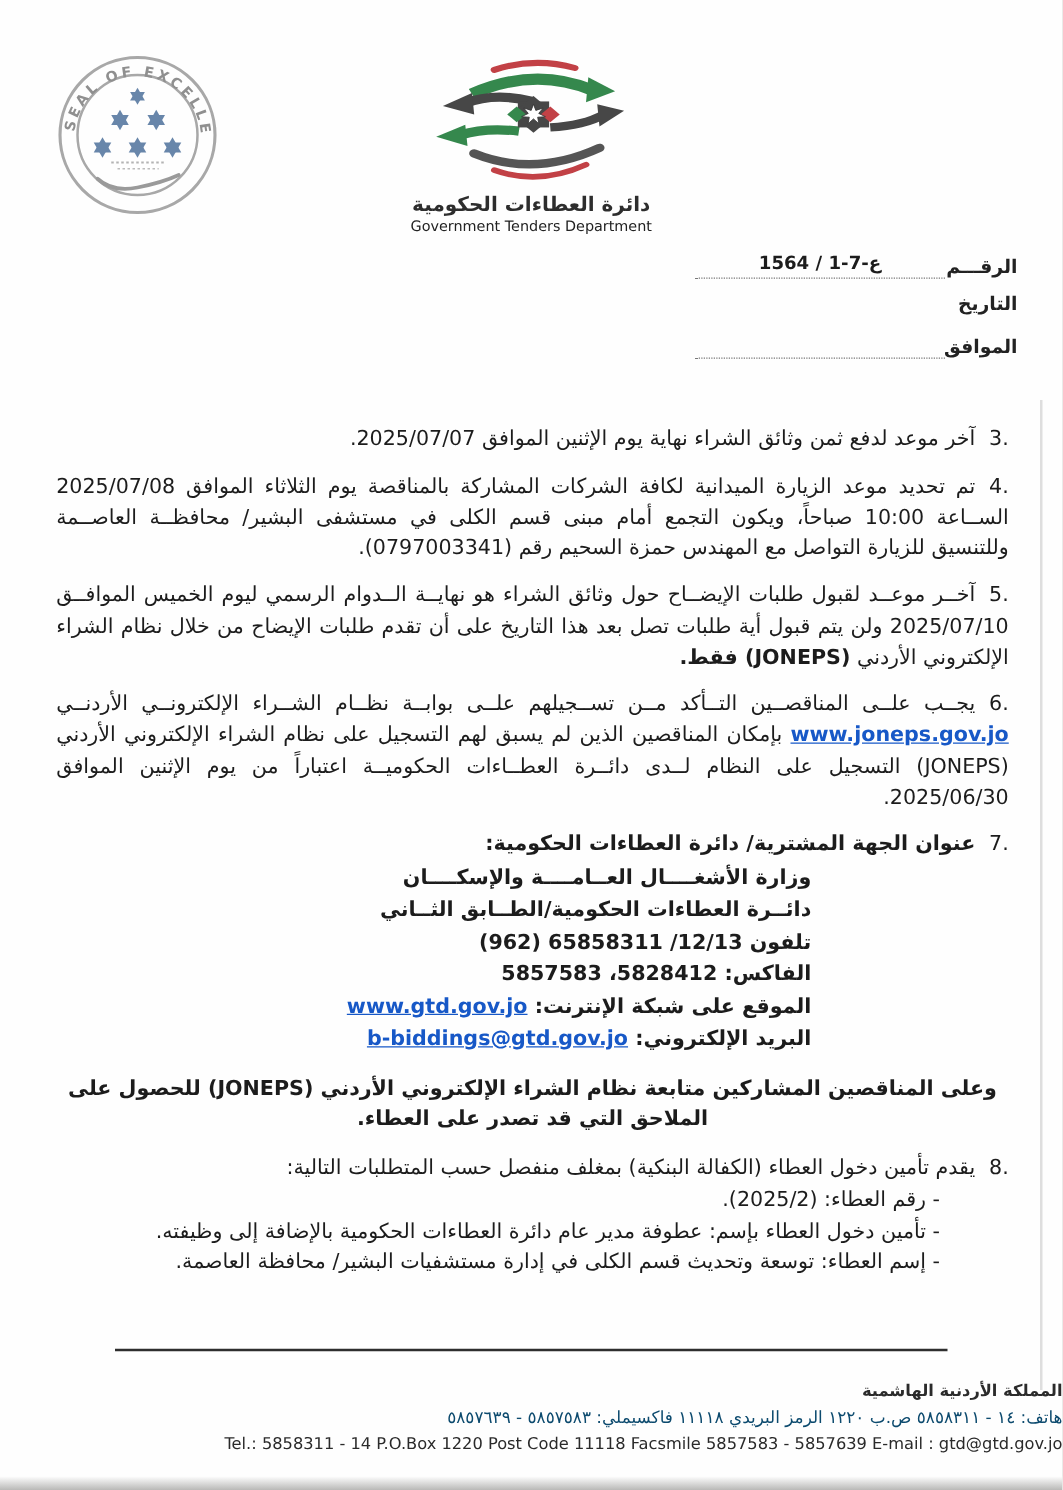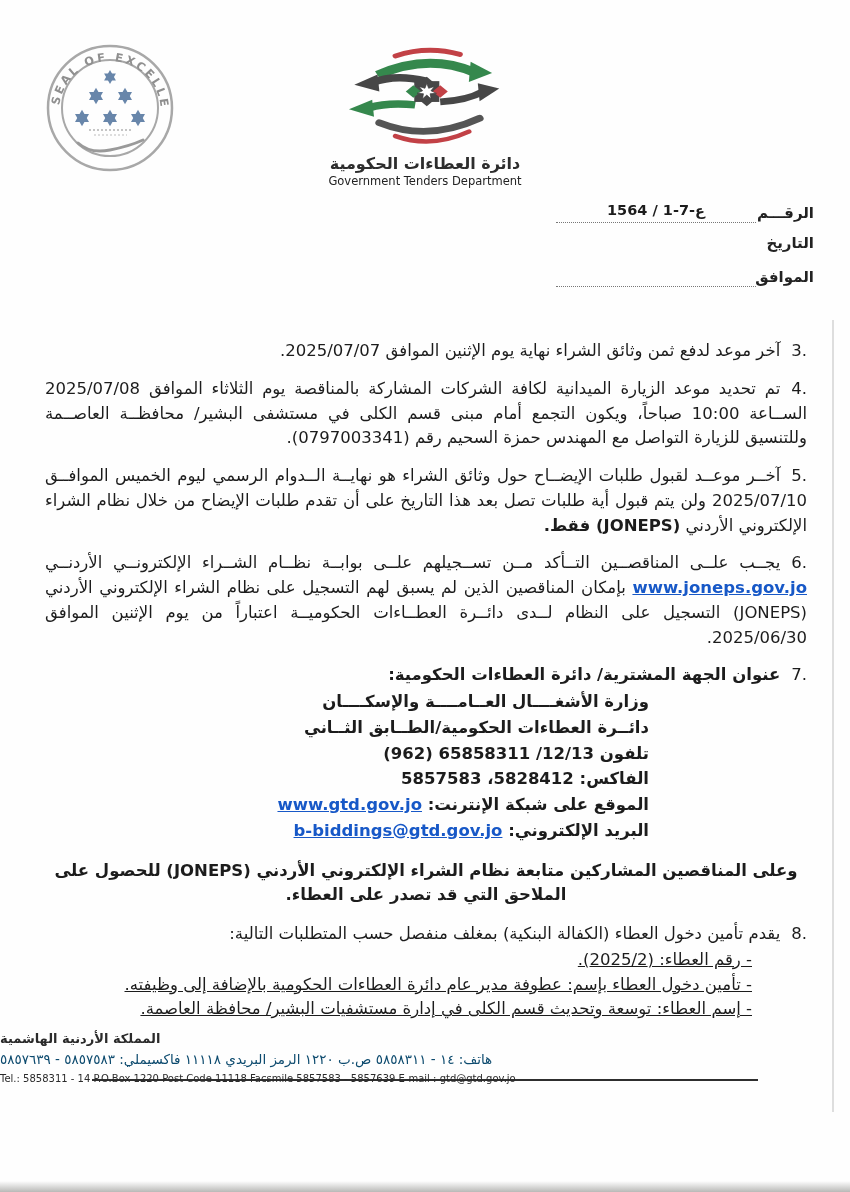--- a/index.html
+++ b/index.html
@@ -22,27 +22,27 @@
   
   .content { position:absolute; top:339px; right:43px; left:45px; direction:rtl;
              font-size:16.5px; line-height:1.5; text-align:justify; }
   .item { margin:0 0 13px 0; }
   .num { font-weight:500; margin-left:11px; }
   .b { font-weight:bold; }
   .link { color:var(--c-link,#1758c7); font-weight:bold; text-decoration:underline; cursor:pointer; }
   .addr { margin-right:158px; text-align:right; font-weight:bold; margin-top:1px; }
   .addr > div { margin-bottom:1px; }
   .closing { font-weight:bold; text-align:center; margin:15px 0 14px 0; }
-  .bullets { margin-right:55px; text-align:right;text-decoration:underline; }
+  .bullets { margin-right:55px; text-align:right; }
   
   .footer-rule { position:absolute; top:1079px; left:92px; right:92px; border-top:2px solid #2e2e2e; }
-  .footer { position:absolute; top:1031px; left:0; right:0; text-align:left; }
+  .footer { position:absolute; top:1106px; left:0; right:0; text-align:right; }
   .f-kingdom { font-size:13px; font-weight:bold; color:#2b2b2b; }
   .f-ar { font-size:13.5px; color:#0c4a6e; margin-top:5px; direction:rtl; }
-  .f-en { font-size:10px; color:#2a2a2a; margin-top:6px; direction:ltr; }
+  .f-en { font-size:13px; color:#2a2a2a; margin-top:6px; direction:ltr; }
   
   .scan-vline { position:absolute; top:320px; bottom:80px; right:16px; width:2px;
                 background:rgba(140,140,140,.28); }
   .scan-bottom { position:absolute; bottom:0; left:0; right:0; height:11px;
                  background:linear-gradient(#fefefe, #b9b9b7); }
 </style>
 </head>
 <body>
 
 <div class="page">

